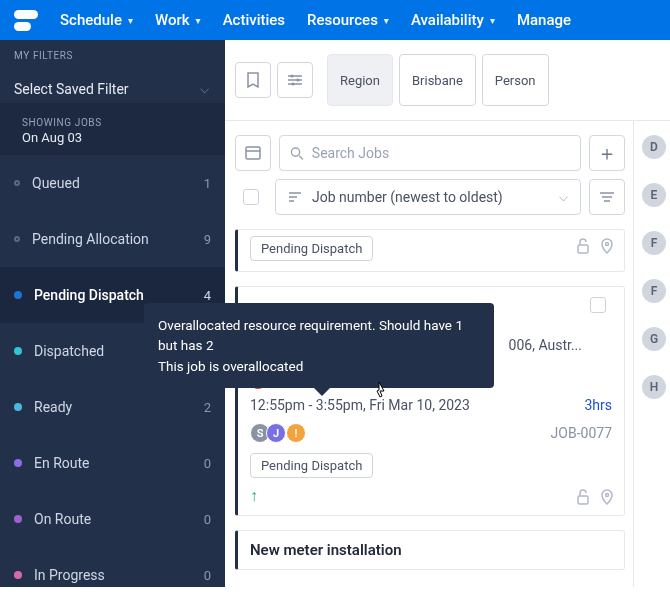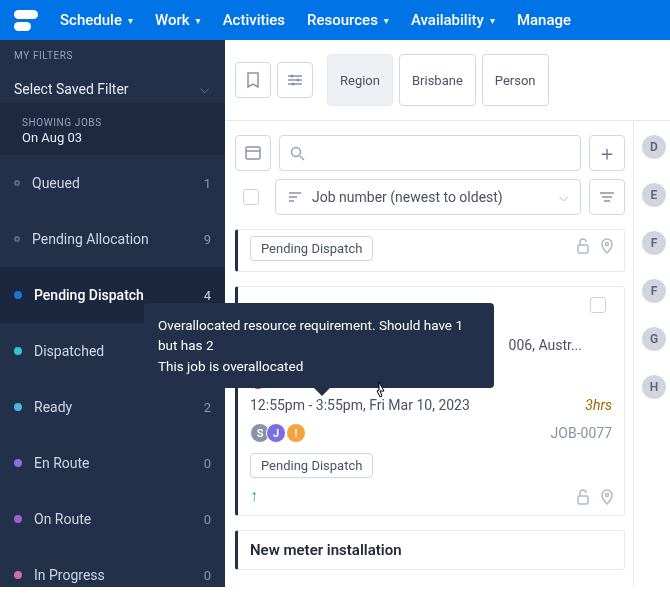--- a/index.html
+++ b/index.html
@@ -56,21 +56,21 @@
   .job-card { border: 1px solid #e5e8ee; border-left: 3px solid #223049; border-radius: 3px; padding: 10px 12px; margin-bottom: 14px; position: relative; }
   .badge { display: inline-block; padding: 4px 10px; border: 1px solid #cfd5e0; border-radius: 4px; font-size: 13px; color: #4a5264; background: #fff; }
   .card-icons { position: absolute; right: 10px; top: 8px; display: flex; gap: 10px; color: #b1b8c7; font-size: 16px; }
   .card-icons.bottom { top: auto; bottom: 10px; }
   .card-icons span { cursor: pointer; }
 
   .job-card .chk { position:absolute; right:10px; top:10px; }
   .conflict-row { display: flex; align-items: center; gap: 8px; color: #d93a2b; font-size: 14px; font-weight: 600; margin: 42px 0 8px; }
   .alert-icon { width: 16px; height: 16px; border-radius: 50%; background: #d93a2b; color: #fff; font-size: 11px; display: flex; align-items:center; justify-content:center; font-weight:700; }
   .time-row { display: flex; justify-content: space-between; font-size: 14px; color: #4a5264; margin-bottom: 10px; }
-  .time-row .dur { color: #a16207; font-style: italic; }
+  .time-row .dur { color: #1d4ed8; }
   .avatar-row { display: flex; align-items: center; gap: 4px; font-size: 14px; color: #4a5264; }
   .av { width: 20px; height: 20px; border-radius: 50%; display: flex; align-items:center; justify-content:center; font-size: 11px; color: #fff; font-weight: 600; margin-left: -4px; border:1px solid #fff; }
   .av:first-child { margin-left: 0; }
   .job-num { margin-left: auto; color: #8a93a5; }
   .footer-row { display:flex; align-items:center; gap:10px; margin-top:10px; }
   .arrow-up { color: #1fb67a; font-size: 16px; }
   .addr { font-size:14px; color:#4a5264; margin-bottom:4px; position:absolute; top:50px; left:12px; right:42px; white-space:nowrap; overflow:hidden; text-overflow:ellipsis; }
   .card-title { font-size:15px; font-weight:600; color:#232a3a; }
 
   .tooltip { position: absolute; background: #223049; color: #fff; padding: 12px 14px; border-radius: 4px; font-size: 13.5px; line-height: 1.5; z-index: 100; width: 350px; pointer-events: none; }
@@ -209,20 +209,21 @@
             <svg width="16" height="14" viewBox="0 0 16 14">
                 <rect x="1" y="1" width="14" height="12" rx="1.5" fill="none" stroke="#8a93a5" stroke-width="1.5"></rect>
                 <path d="M1 5h14" stroke="#8a93a5" stroke-width="1.5"></path>
               </svg>
           </div>
           <div class="search">
             <svg width="15" height="15" viewBox="0 0 15 15">
                 <circle cx="6" cy="6" r="4.5" fill="none" stroke="#9aa3b5" stroke-width="1.5"></circle>
                 <path d="M10 10l4 4" stroke="#9aa3b5" stroke-width="1.5"></path>
               </svg>
+            <input placeholder="Search Jobs" style="">
           </div>
           <div class="sq-btn" style="font-size:20px;">＋</div>
         </div>
         <div class="sort-row">
           <div class="checkbox"></div>
           <div class="sort-sel">
             <svg width="14" height="12" viewBox="0 0 14 12">
                 <path d="M1 2h12M1 6h8M1 10h5" stroke="#8a93a5" stroke-width="1.5"></path>
               </svg>
             <span>Job number (newest to oldest)</span>

